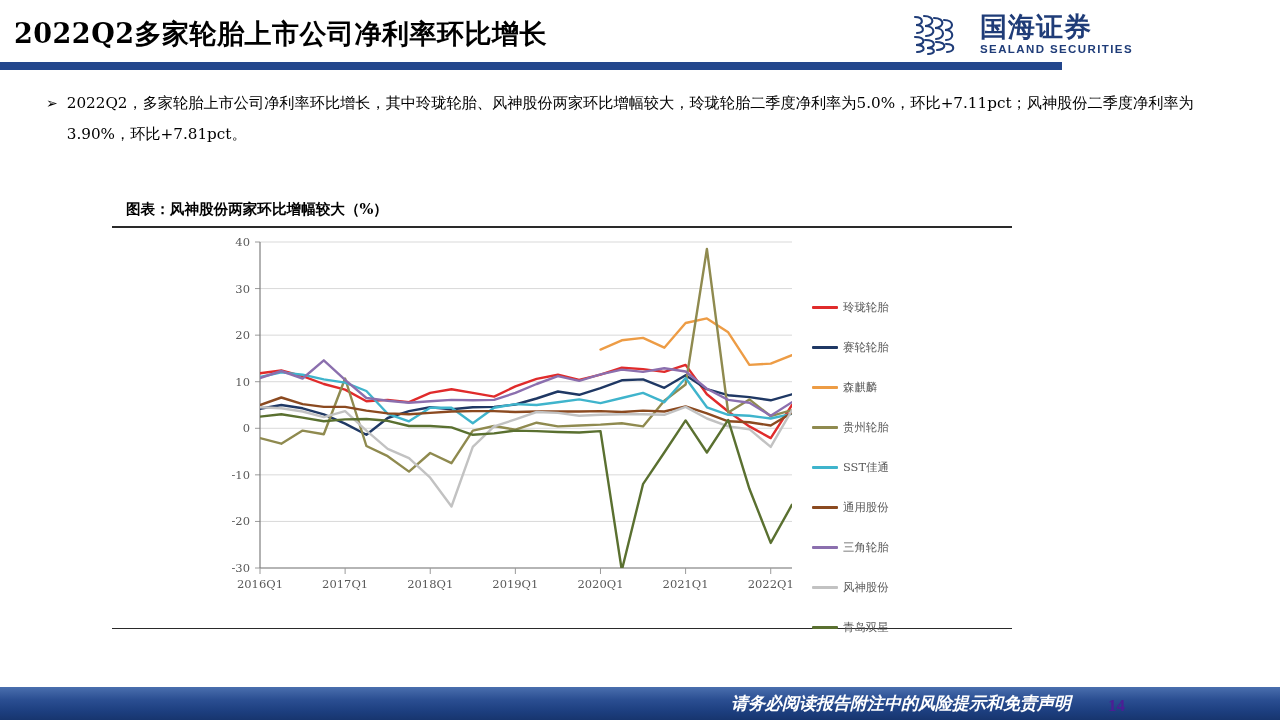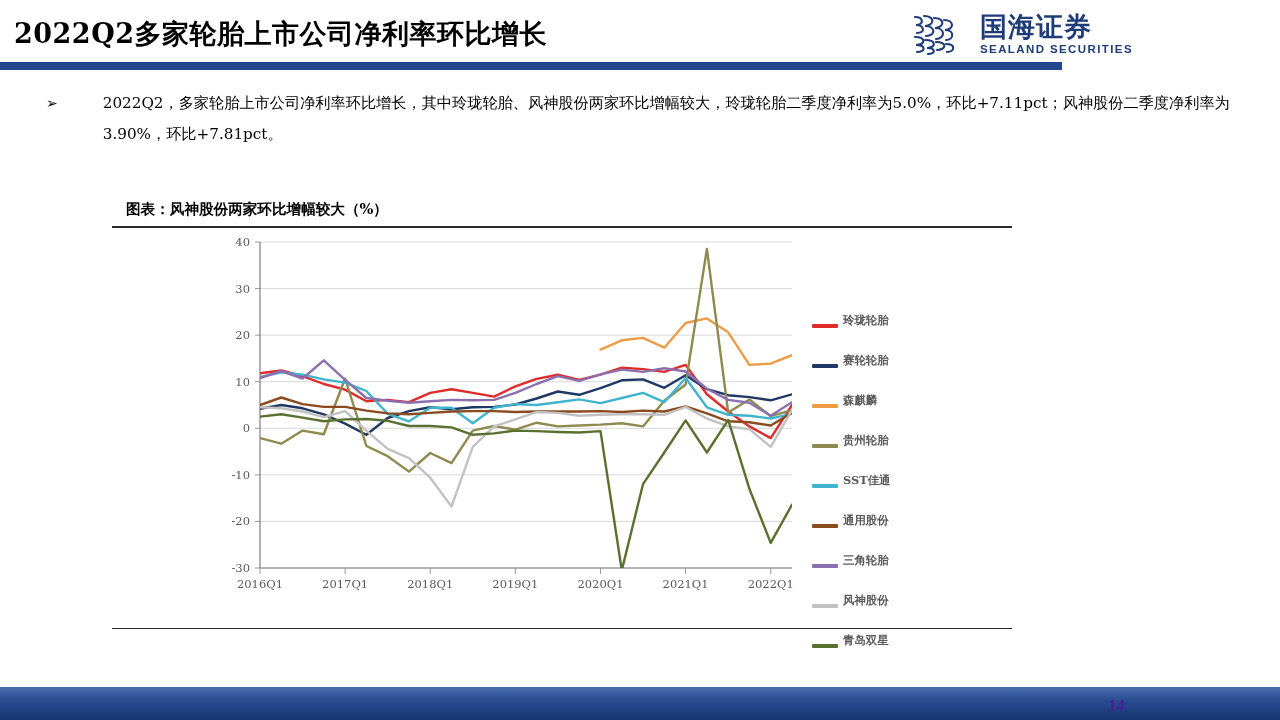--- a/index.html
+++ b/index.html
@@ -35,21 +35,21 @@
   }
 
   
   .bullet { position: absolute; left: 46px; top: 88px; width: 1205px; display: flex; }
   .bullet-mark {
     font-family: "DejaVu Sans", sans-serif; font-size: 14px; color: #000;
     line-height: 30px; margin-right: 9px;
   }
   .bullet-body {
     font-family: "DejaVu Serif", "Liberation Serif", serif;
-    font-size: 15.2px; color: #000; line-height: 31px; text-align: left; margin-left: 36px;
+    font-size: 15.2px; color: #000; line-height: 31px; text-align: left;
   }
 
   
   .exhibit { position: absolute; left: 112px; top: 200px; width: 900px; }
   .ex-title {
     font-family: "DejaVu Serif", serif; font-weight: 700;
     font-size: 14.6px; color: #000; padding-left: 14px; padding-bottom: 7px;
   }
   .ex-rule-top { height: 1.6px; background: #2a2a2a; width: 100%; }
   .ex-rule-bot { height: 1.6px; background: #2a2a2a; width: 100%; margin-top: 2px; }
@@ -58,21 +58,21 @@
     padding-left: 14px; padding-top: 9px;
   }
 
   
   .chart-wrap { position: relative; height: 398px; width: 100%; }
   .chart-svg { position: absolute; left: 0; top: 0; }
   .legend {
     position: absolute; left: 700px; top: 60px;
     display: flex; flex-direction: column;
   }
-  .lg-row { display: flex; align-items: flex-end; height: 40px; font-weight: bold; }
+  .lg-row { display: flex; align-items: center; height: 40px; }
   .lg-swatch { width: 26px; height: 3.4px; border-radius: 1px; flex: 0 0 auto; }
   .lg-label {
     font-family: "DejaVu Serif", serif; font-size: 11.4px; color: #595959;
     margin-left: 5px; white-space: nowrap;
   }
 
   
   .footer-bar {
     position: absolute; left: 0; bottom: 0; width: 1280px; height: 33px;
     background: linear-gradient(180deg, #4a6fae 0%, #2b4f92 38%, #1d3f80 72%, #17356e 100%);
@@ -219,15 +219,16 @@
             <span class="lg-swatch" style="background: rgb(90, 112, 48);"></span>
             <span class="lg-label">青岛双星</span>
           </div>
         </div>
     </div>
 
     <div class="ex-rule-bot"></div>
   </div>
 
   <div class="footer-bar"></div>
+  <div class="footer-txt">请务必阅读报告附注中的风险提示和免责声明</div>
   <div class="footer-page">14</div>
 
 </div>
 
 </body></html>

